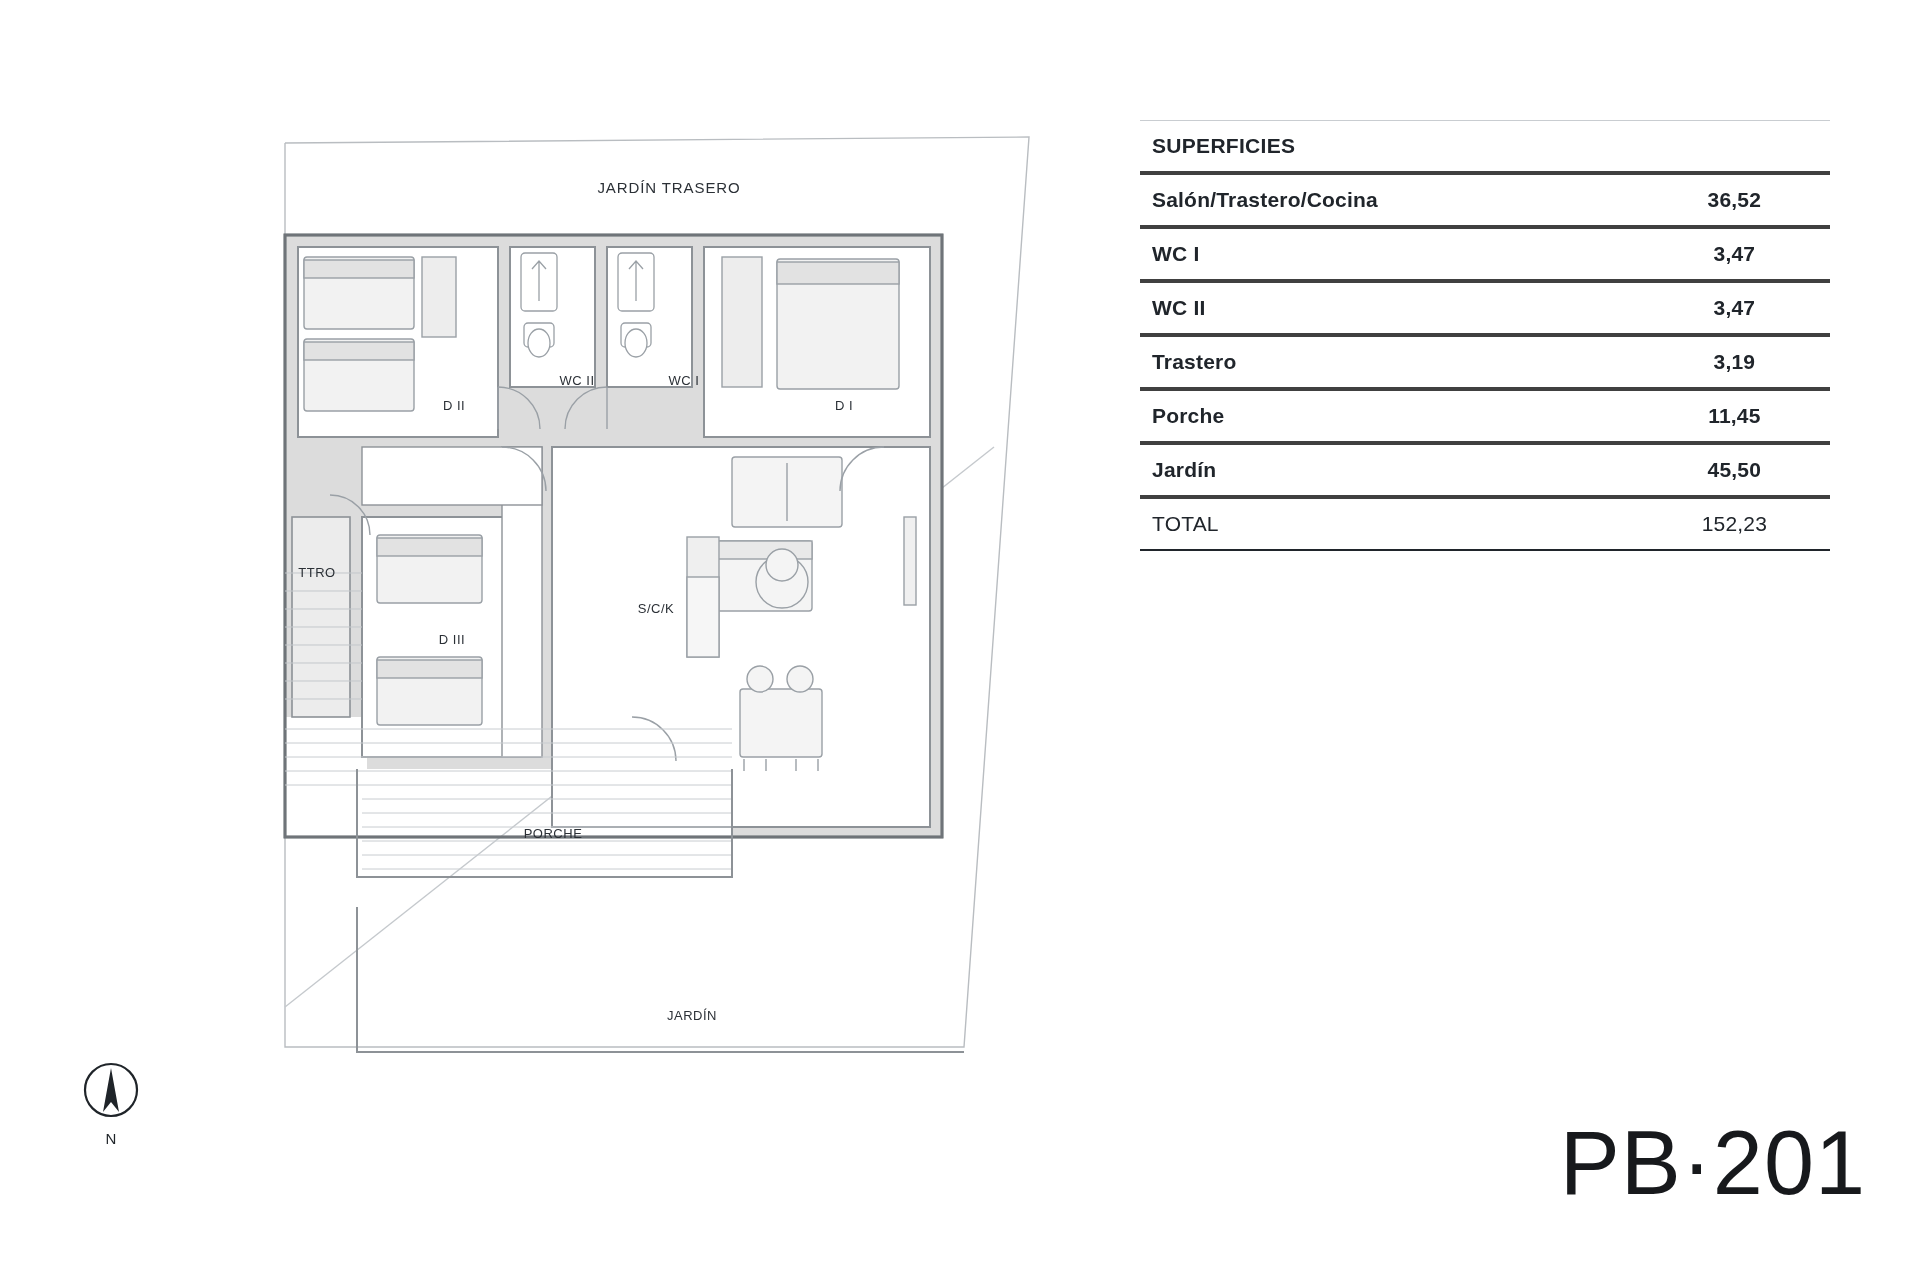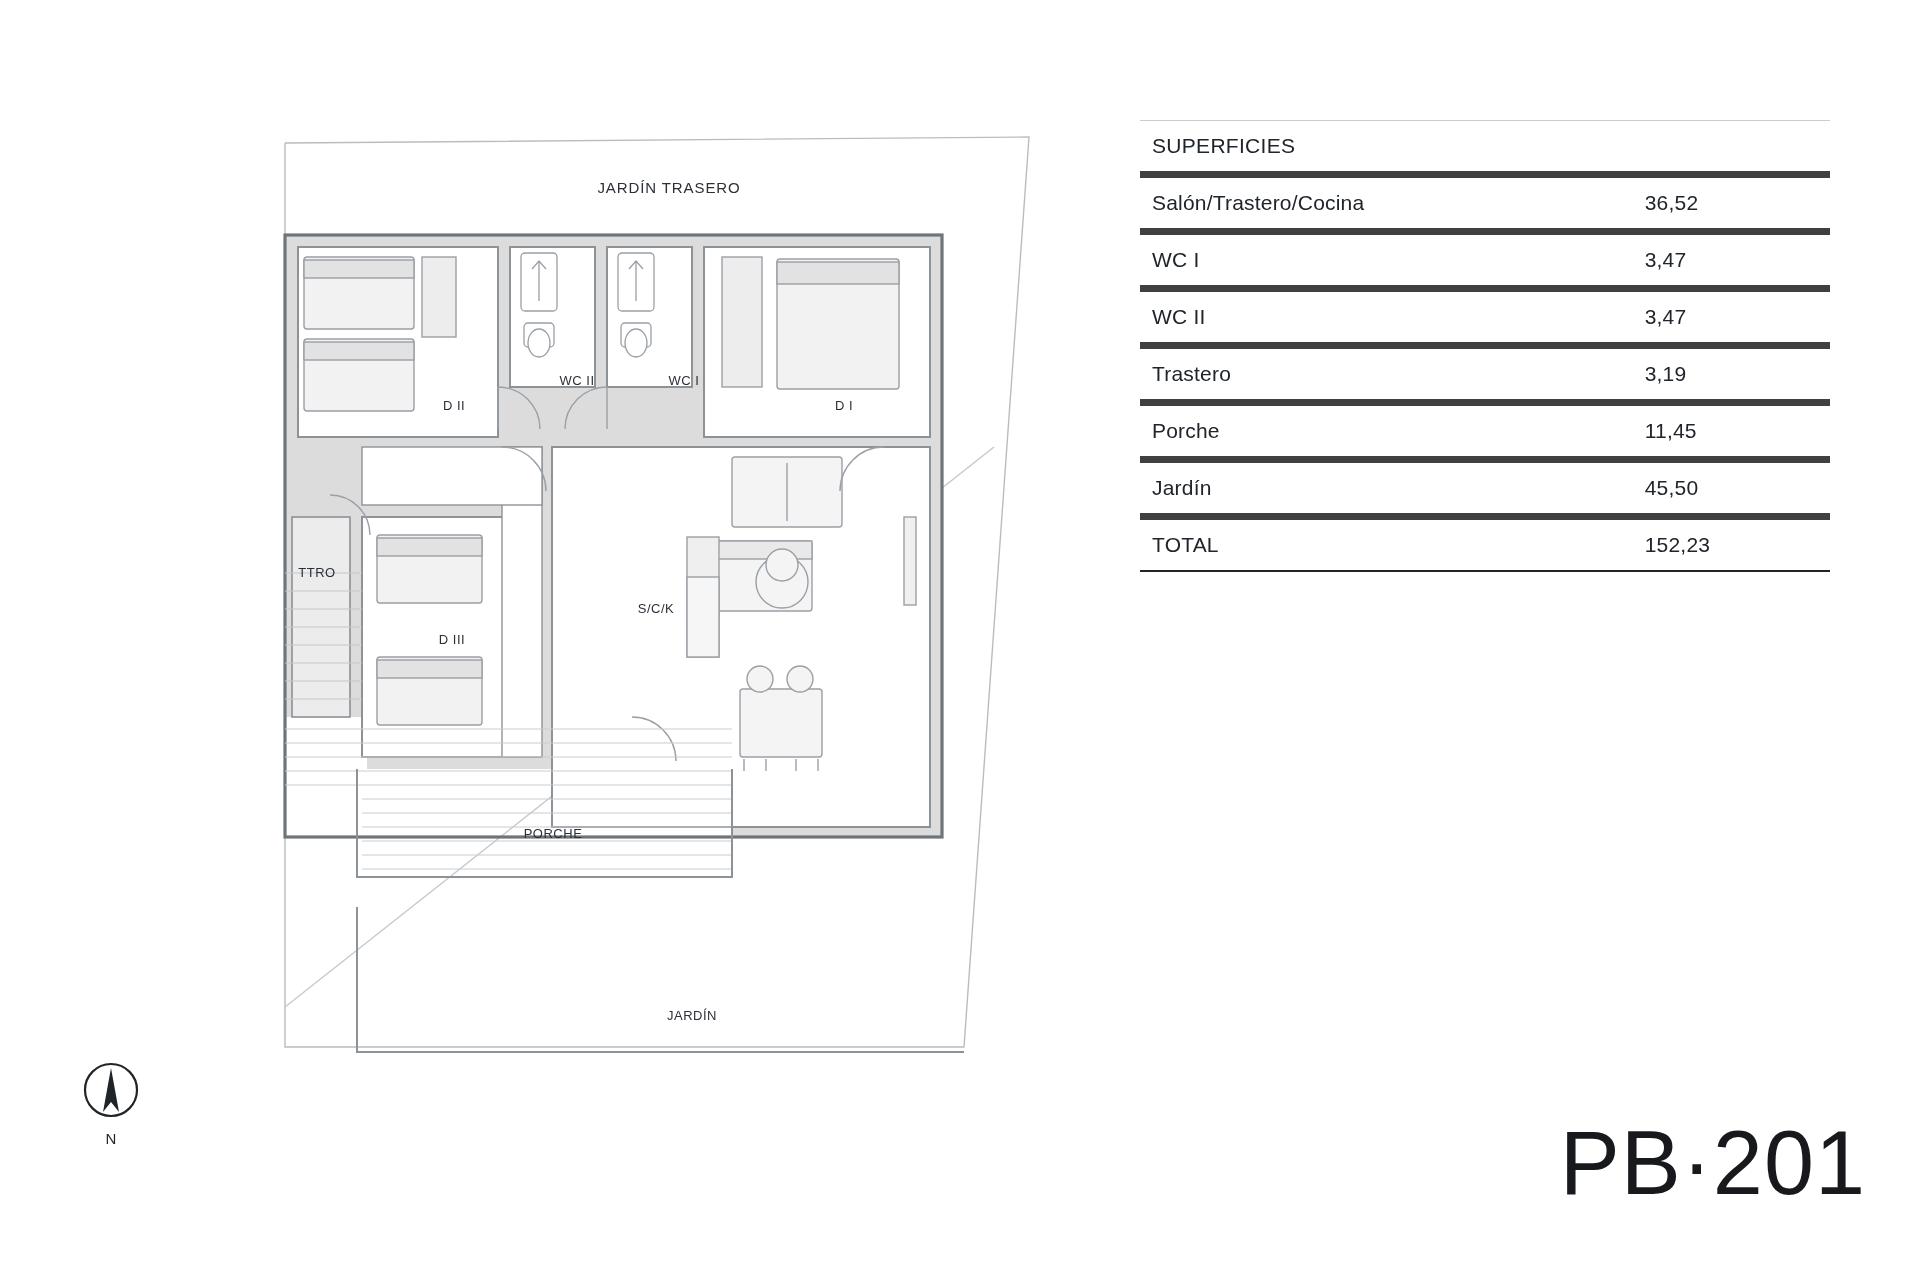--- a/index.html
+++ b/index.html
@@ -46,32 +46,32 @@
   }
   table.superficies {
     border-collapse: collapse;
     width: 100%;
   }
   table.superficies th,
   table.superficies td {
     font-family: "Liberation Sans", sans-serif;
     font-size: 21px;
     color: #20252b;
-    font-weight: normal;
+    font-weight: bold;
     padding: 13px 4px 13px 12px;
-    border-bottom: 7px solid #404040;
+    border-bottom: 4px solid #404040;
     text-align: left;
     letter-spacing: 0.2px;
   }
   table.superficies tr:first-child th {
     border-top: 1px solid #c9cdd1;
   }
   table.superficies td.value,
   table.superficies th.value {
-    text-align: left;
+    text-align: center;
     padding-right: 14px;
   }
   table.superficies tr.total td {
     font-weight: normal;
     border-bottom: 2px solid #20252b;
   }
   table.superficies tr.header th {
     font-size: 21px;
     letter-spacing: 0.3px;
   }

